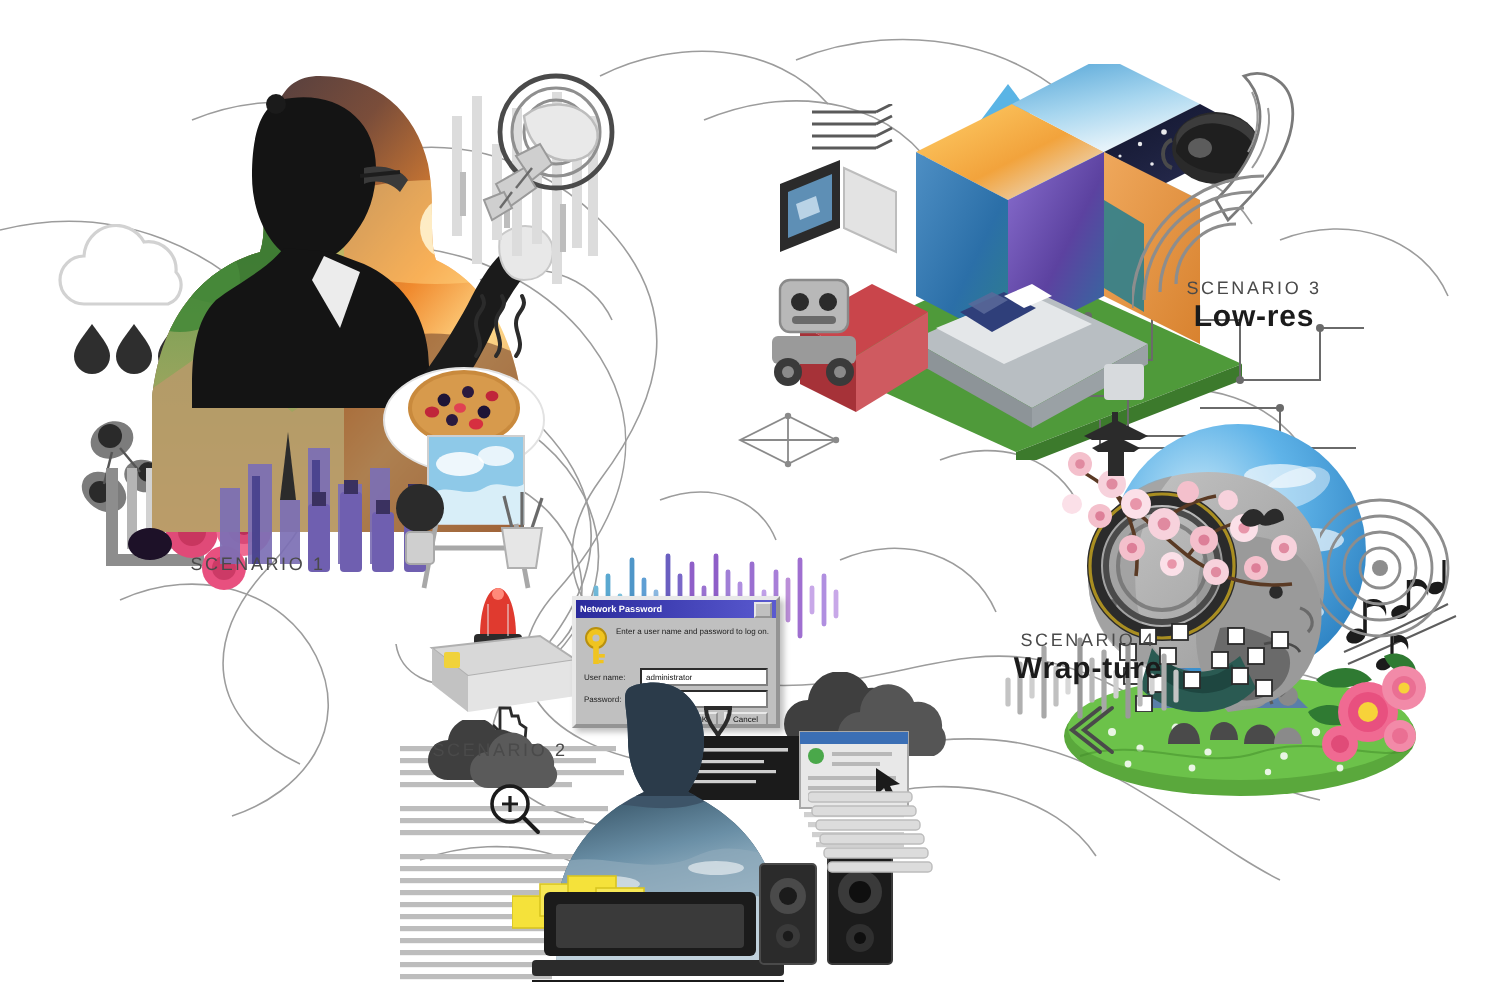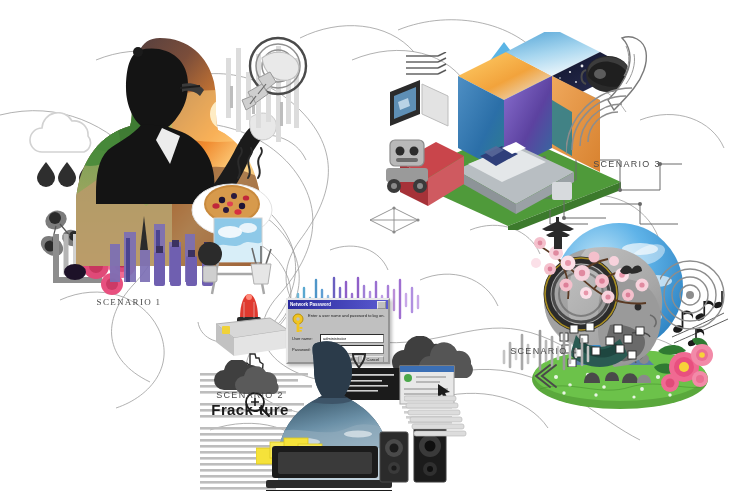--- a/index.html
+++ b/index.html
@@ -2,21 +2,21 @@
 <html><head>
 <meta charset="utf-8">
 <style>
   html,body{margin:0;padding:0;background:#ffffff;}
   body{width:750px;height:491px;overflow:hidden;font-family:"Liberation Sans",sans-serif;}
   #stage{position:relative;width:750px;height:491px;background:#ffffff;overflow:hidden;}
 
   .abs{position:absolute;}
 
   
-  .scen-label{position:absolute;text-align:center;z-index:60;margin-top:20px;}
+  .scen-label{position:absolute;text-align:center;z-index:60;}
   .scen-kicker{font-size:9px;letter-spacing:1.3px;color:#4a4a4a;font-weight:400;line-height:12px;white-space:nowrap;}
   .scen-title{font-size:15px;font-weight:bold;color:#1b1b1b;letter-spacing:.4px;line-height:17px;white-space:nowrap;}
 
   
   .topo{position:absolute;left:0;top:0;width:750px;height:491px;z-index:5;pointer-events:none;}
 </style>
 </head>
 <body>
 
 <div id="stage">
@@ -254,21 +254,21 @@
           <path d="M15 20 L15 2"></path>
           <path d="M20 20 L25 5"></path>
       </g>
       <path d="M5 20 L25 20 L22 40 L8 40 z" fill="#e6e6e6" stroke="#b0b0b0" stroke-width="1"></path>
     </svg>
 
     <svg class="abs" style="left:52px;top:240px;" width="26" height="22" viewBox="0 0 26 22">
       <ellipse cx="13" cy="12" rx="11" ry="8" fill="#1d1128"></ellipse>
     </svg>
 
-    <div class="scen-label" style="left:60px;top:256px;width:118px;font-family:Liberation Serif, serif;">
+    <div class="scen-label" style="left:60px;top:256px;width:118px;">
       <div class="scen-kicker">SCENARIO 1</div>
     </div>
   </div>
 
   <svg class="abs" style="left:222px;top:34px;z-index:30;" width="100" height="90" viewBox="0 0 100 90">
     <circle cx="56" cy="32" r="28" fill="none" stroke="#4a4a4a" stroke-width="2.4"></circle>
     <g stroke="#8f8f8f" stroke-width="1.5" fill="none">
       <circle cx="56" cy="32" r="22"></circle>
         <circle cx="56" cy="32" r="16"></circle>
         <circle cx="56" cy="32" r="10"></circle>
@@ -446,20 +446,21 @@
       <g fill="none" stroke="#8d8d8d" stroke-width="1.6">
         <path d="M22 78 A30 30 0 0 1 52 48"></path>
         <path d="M14 82 A42 42 0 0 1 56 40"></path>
         <path d="M6 86 A54 54 0 0 1 60 32"></path>
         <path d="M0 90 A66 66 0 0 1 66 24"></path>
       </g>
     </svg>
 
     <div class="scen-label" style="left:192px;top:108px;width:110px;">
       <div class="scen-kicker">SCENARIO 3</div>
+      <div class="scen-title">Low-res</div>
     </div>
   </div>
 
   <div class="abs" style="left:190px;top:268px;width:290px;height:236px;z-index:28;">
 
     <svg class="abs" style="left:10px;top:105px;" width="120" height="130" viewBox="0 0 120 130">
       <g fill="#bdbdbd">
         <rect x="0" y="0" width="108" height="2.6"></rect>
           <rect x="0" y="6" width="98" height="2.6"></rect>
         <rect x="0" y="12" width="112" height="2.6"></rect>
@@ -680,25 +681,24 @@
           <rect x="2" y="9" width="52" height="5" rx="2"></rect>
         <rect x="4" y="16" width="52" height="5" rx="2"></rect>
           <rect x="6" y="23" width="52" height="5" rx="2"></rect>
         <rect x="8" y="30" width="52" height="5" rx="2"></rect>
           <rect x="10" y="37" width="52" height="5" rx="2"></rect>
       </g>
     </svg>
 
     <div class="scen-label" style="left:0px;top:101px;width:120px;">
       <div class="scen-kicker">SCENARIO 2</div>
-      <div class="scen-title">Frack-ture</div>
     </div>
   </div>
 
-  <div class="abs" style="left:500px;top:215px;width:250px;height:220px;z-index:26;">
+  <div class="abs" style="left:500px;top:204px;width:250px;height:220px;z-index:26;">
 
     <svg class="abs" style="left:30px;top:130px;" width="180" height="72" viewBox="0 0 180 72">
       <ellipse cx="90" cy="34" rx="88" ry="30" fill="#5aa83c"></ellipse>
       <ellipse cx="90" cy="30" rx="86" ry="26" fill="#6cc24a"></ellipse>
       <g fill="#ffffff" opacity=".85">
         <circle cx="26" cy="32" r="2"></circle>
           <circle cx="40" cy="40" r="1.8"></circle>
           <circle cx="58" cy="30" r="2.2"></circle>
         <circle cx="74" cy="42" r="1.8"></circle>
           <circle cx="96" cy="34" r="2"></circle>
@@ -937,20 +937,21 @@
           <path d="M28 4 L14 15 L28 26"></path>
       </g>
     </svg>
 
     <svg class="abs" style="left:118px;top:44px;" width="26" height="20" viewBox="0 0 26 20">
       <path d="M2 12 C6 4, 12 6, 14 10 C18 4, 24 6, 24 12 C20 14, 14 16, 12 14 C8 16, 4 16, 2 12 z" fill="#2b2b2b"></path>
     </svg>
 
     <div class="scen-label" style="left:-18px;top:110px;width:124px;">
       <div class="scen-kicker">SCENARIO 4</div>
+      <div class="scen-title">Wrap-ture</div>
     </div>
   </div>
 
   <svg class="abs" style="left:360px;top:180px;z-index:10;" width="90" height="60" viewBox="0 0 90 60">
     <g fill="none" stroke="#8a8a8a" stroke-width=".9">
       <path d="M10 40 L34 28 L58 40 L34 52 z"></path>
       <path d="M34 28 L34 52"></path>
         <path d="M10 40 L58 40"></path>
     </g>
     <g fill="#8a8a8a">

